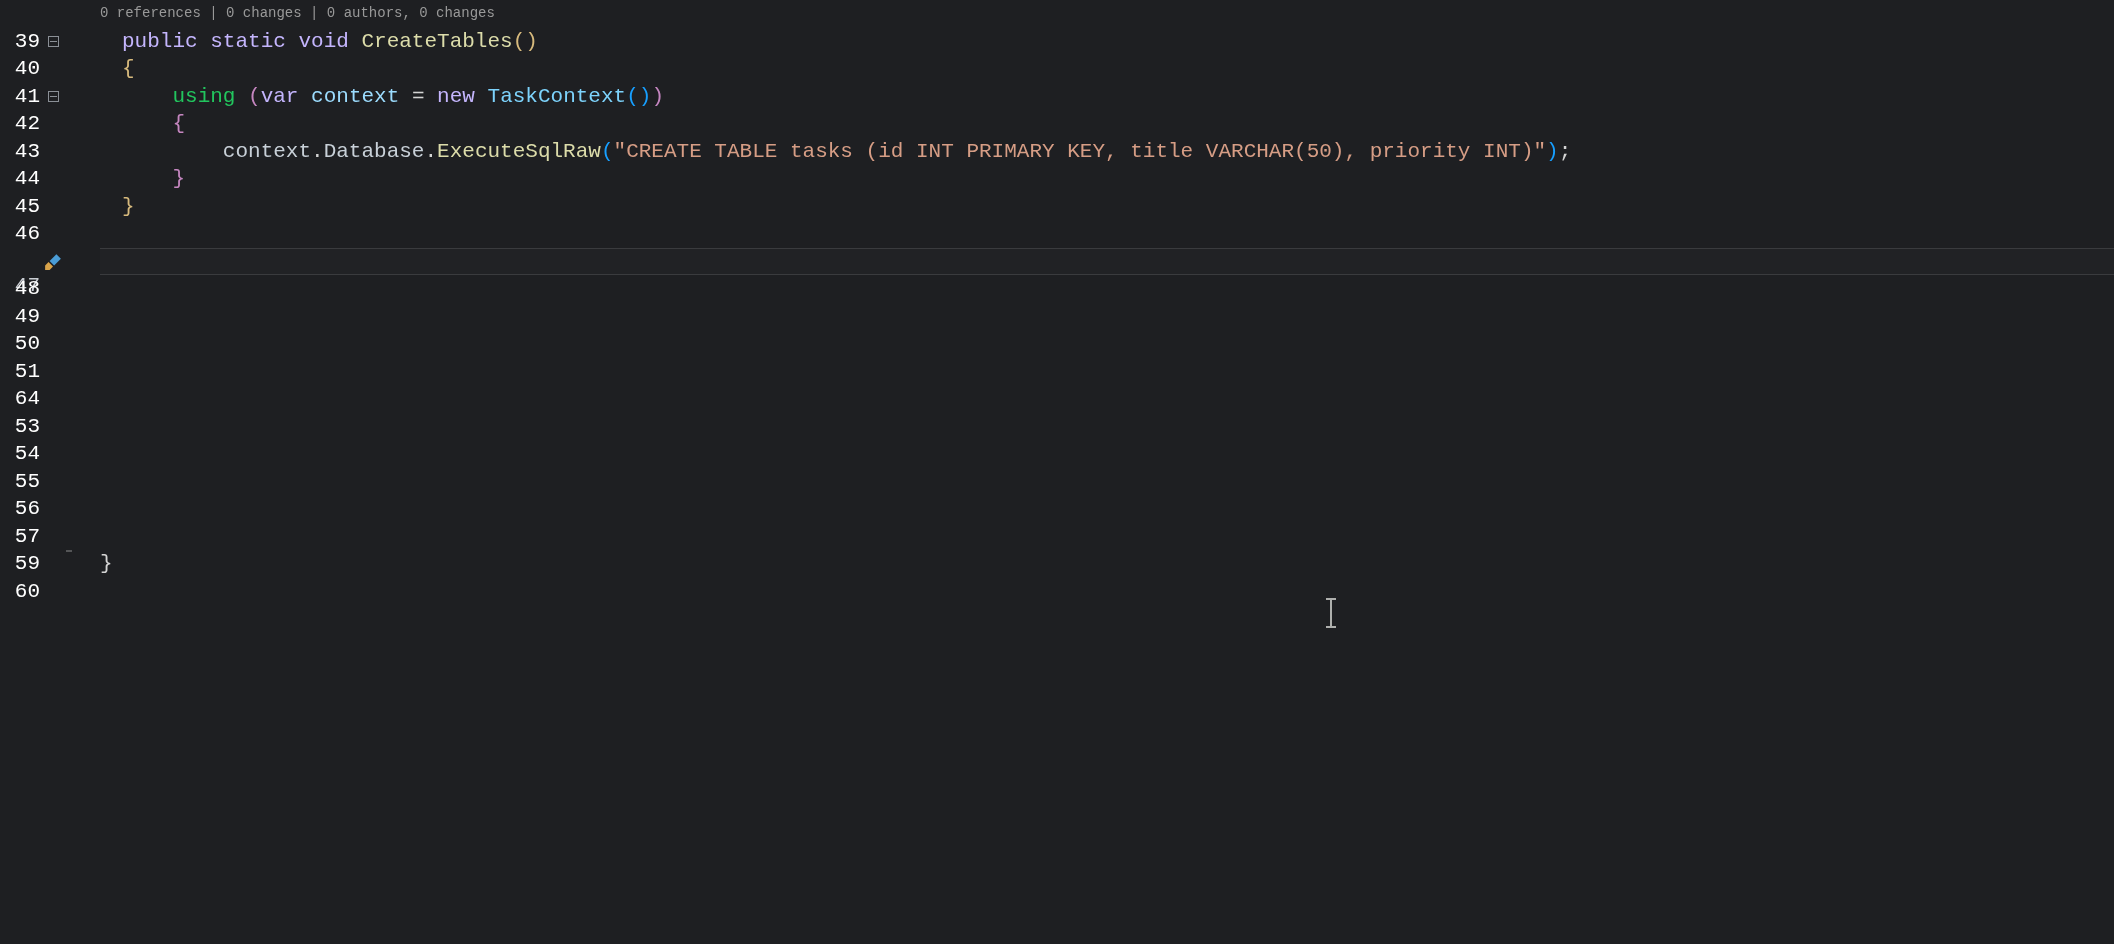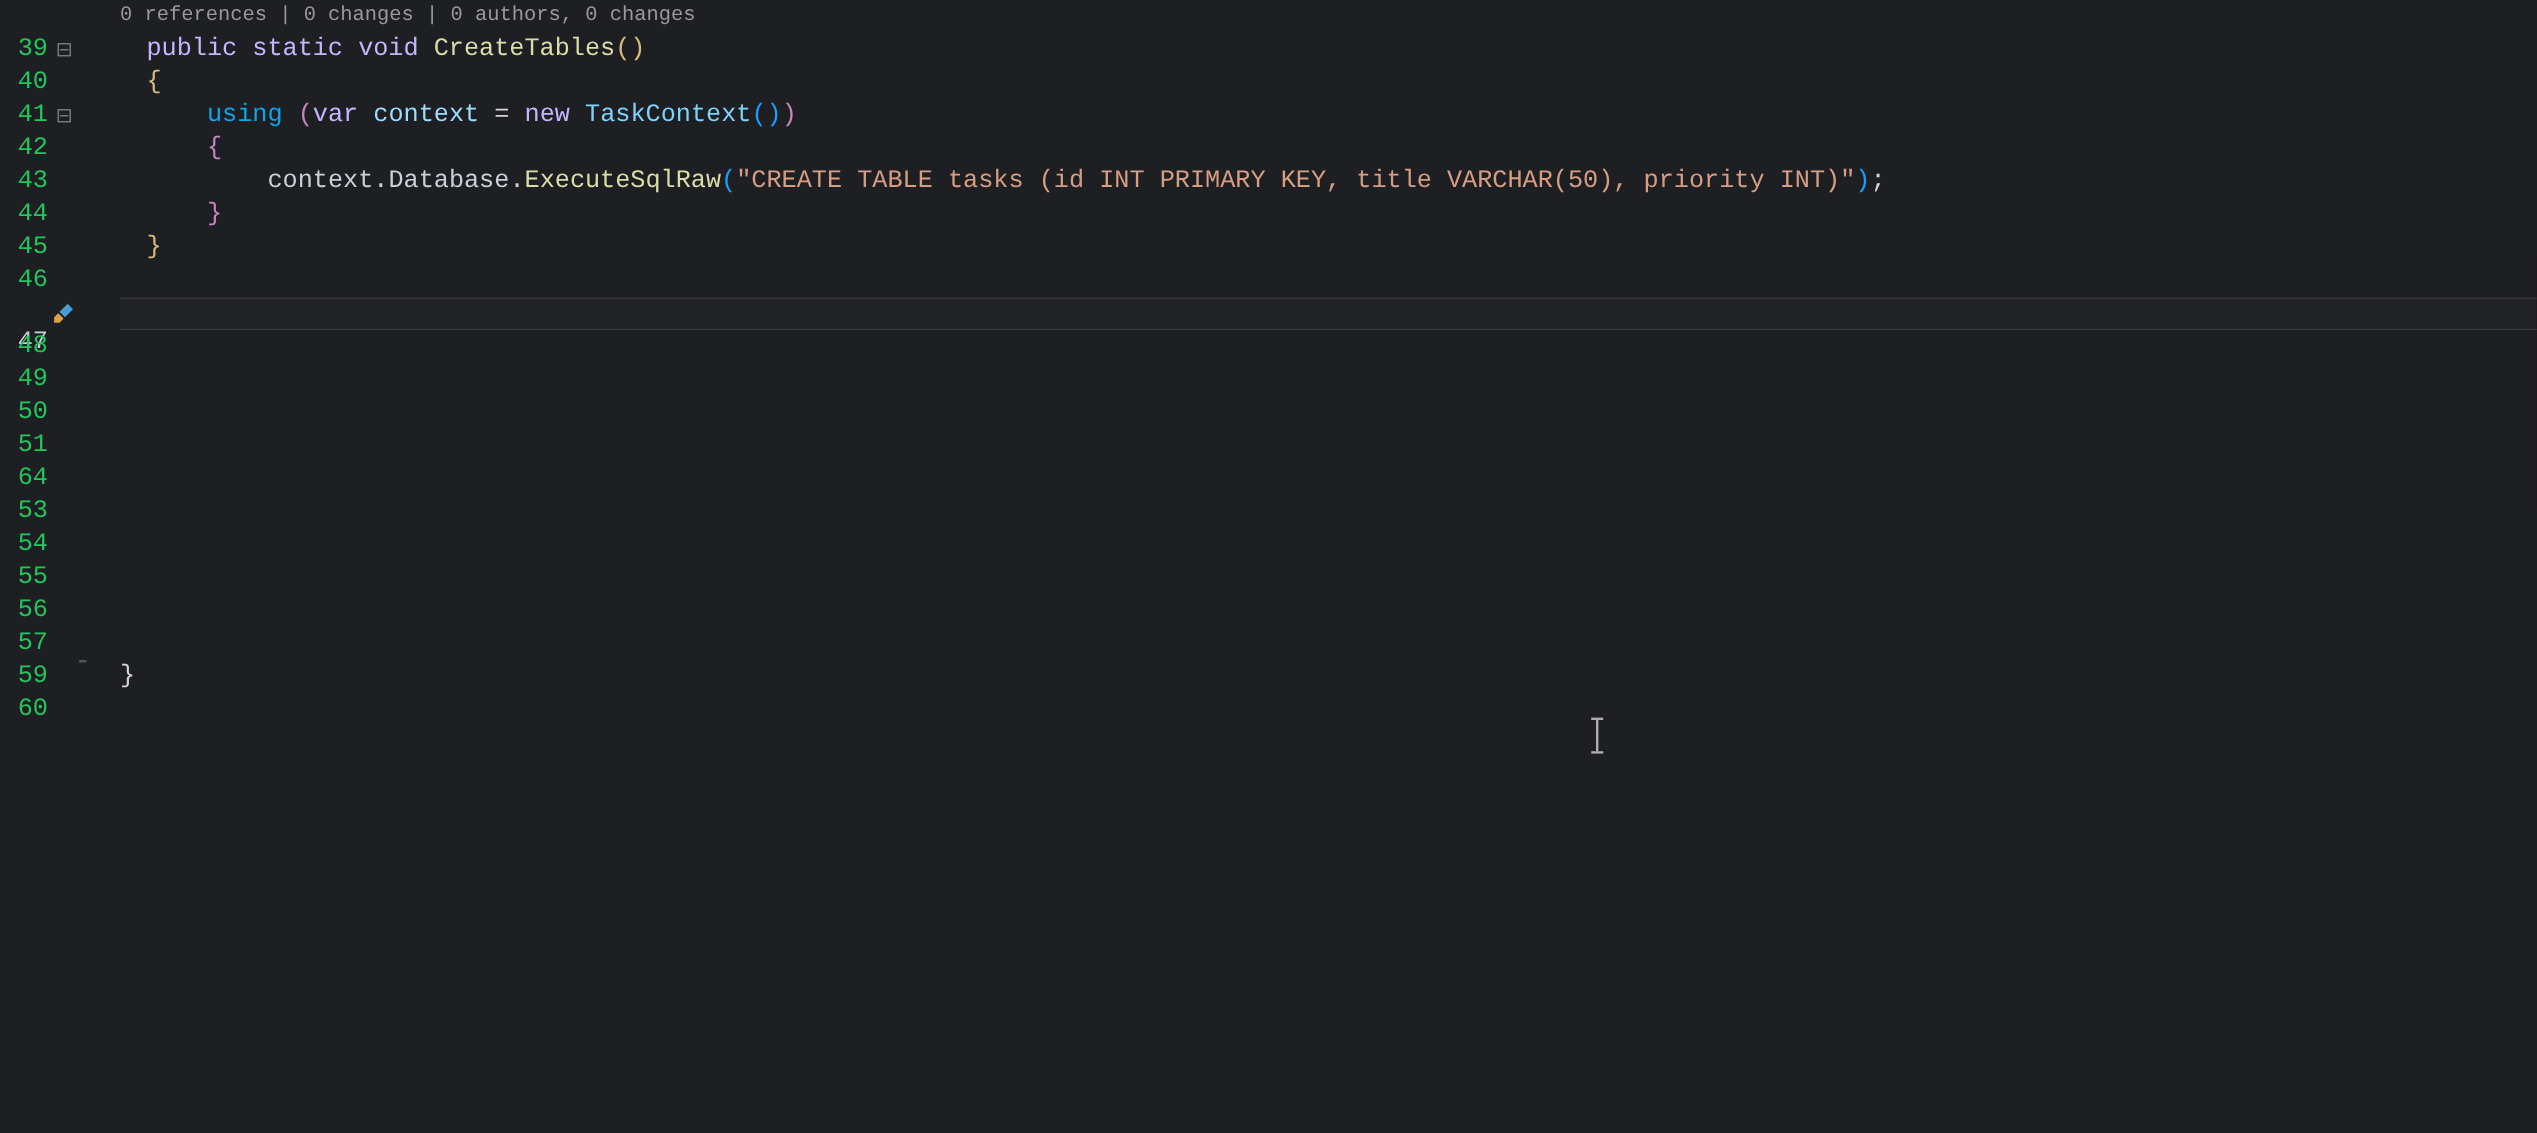--- a/index.html
+++ b/index.html
@@ -1,33 +1,33 @@
 <!DOCTYPE html>
 <html><head>
 <meta charset="utf-8">
 <style>
   * { margin:0; padding:0; box-sizing:border-box; }
   html,body { width:2114px; height:944px; background:#1e1f22; font-family:'Consolas','Courier New',monospace; overflow:hidden; }
   .editor { display:flex; flex-direction:column; width:100%; height:100%; font-size:21px; line-height:27.5px; }
   .line { display:flex; align-items:flex-start; height:27.5px; white-space:pre; position:relative; }
-  .ln { width:44px; text-align:right; color:#22c55e; user-select:none; padding-right:4px; }
+  .ln { width:44px; text-align:right; color:#ffffff; user-select:none; padding-right:4px; }
   .ln.cur { color:#c9cdd3;margin-top:24px; }
   .gutter2 { width:22px; position:relative; }
   .fold-icon { width:11px; height:11px; border:1px solid #8a8f96; background:#1e1f22; position:absolute; left:4px; top:8px; }
   .fold-icon::before { content:""; position:absolute; left:1px; right:1px; top:4px; border-top:1px solid #8a8f96; }
   .gutter3 { width:10px; position:relative; }
   .mod-bar { position:absolute; left:2px; top:0; bottom:0; width:4px; background:#c9a83b; }
   .bracket-pair { position:absolute; left:0px; top:0; width:6px; height:100%; border-left:2px solid #545557; border-bottom:2px solid #545557; }
   .guides { position:relative; width:24px; flex:0 0 24px; }
   .g1 { position:absolute; left:2px; top:0; bottom:0; border-left:1px dashed #3b3c3f; }
   .g2 { position:absolute; left:14px; top:0; bottom:0; border-left:1px dashed #3b3c3f; }
   .code { color:#d4d4d4; flex:0 0 auto; padding-left:22px; }
-  .codelens { color:#999999; font-size:17px; padding-left:0px; }
+  .codelens { color:#999999; font-size:14px; padding-left:0px; }
   .kw-blue  { color:#c4b5fd; }
-  .kw-mid   { color:#0ea5e9; }
+  .kw-mid   { color:#22c55e; }
   .fn-yel   { color:#dcdcaa; }
   .type     { color:#7dd3fc; }
   .ident    { color:#9cdcfe; }
   .id2      { color:#c8d0d8; }
   .str      { color:#d69d85; }
   .pun      { color:#d4d4d4; }
   .paren-g  { color:#d7ba7d; }
   .paren-p  { color:#c586c0; }
   .paren-b  { color:#179fff; }
   .current-line-bg { position:absolute; left:100px; right:0; top:0; bottom:0; border-top:1px solid #3a3b3e; border-bottom:1px solid #3a3b3e; background:rgba(255,255,255,0.015); }

